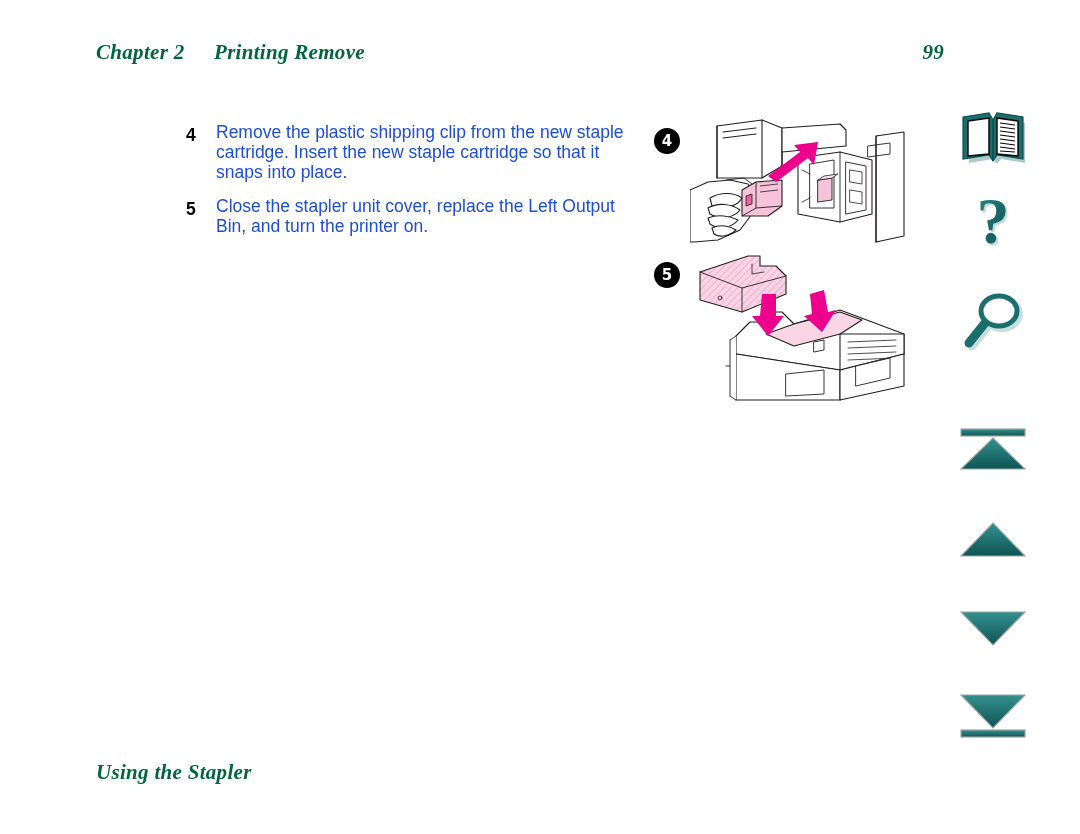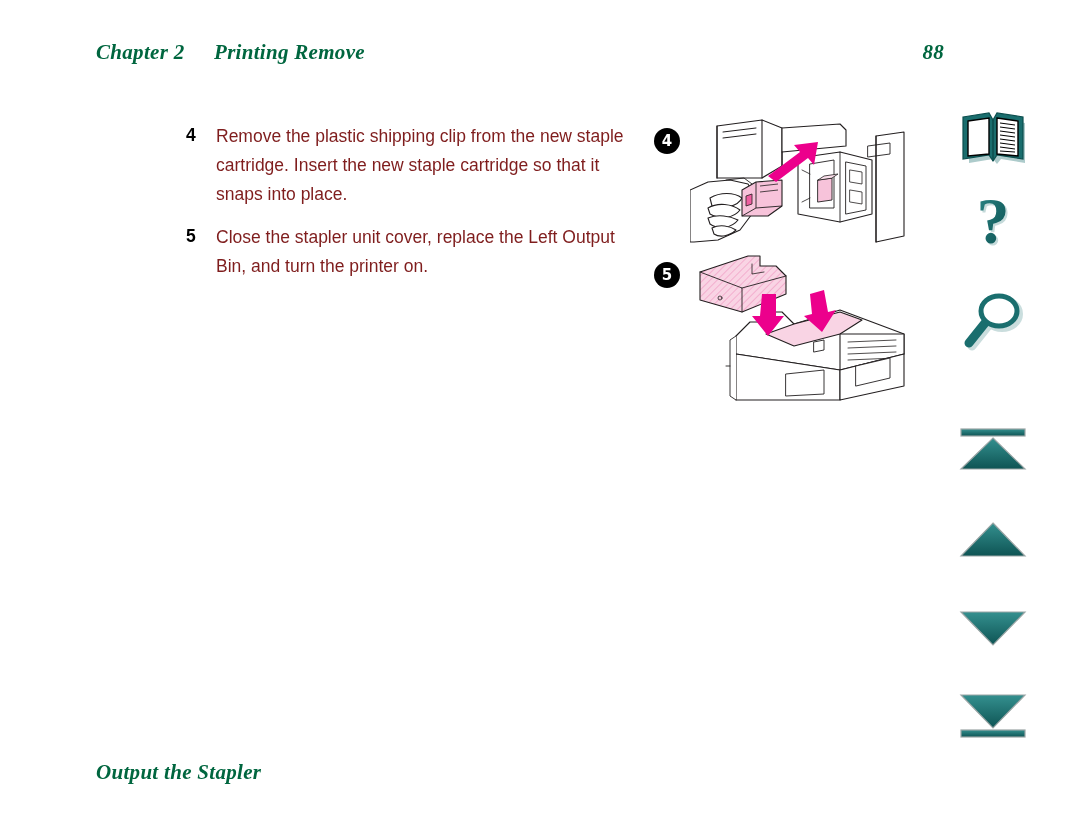--- a/index.html
+++ b/index.html
@@ -73,22 +73,22 @@
     width: 30px;
     flex: 0 0 30px;
     font-size: 17.5px;
     font-weight: bold;
     color: #000000;
     line-height: 26.5px;
   }
   .step-text {
     flex: 1 1 auto;
     font-size: 17.5px;
-    color: #7f1d1d;
-    line-height: 29px;
+    color: #1d4ed8;
+    line-height: 20px;
   }
 
   
   #illustrations {
     position: absolute;
     left: 648px;
     top: 118px;
     width: 270px;
     height: 290px;
   }
@@ -149,21 +149,21 @@
   #nav-prev      { top: 418px; height: 44px; }
   #nav-next      { top: 506px; height: 44px; }
   #nav-last      { top: 590px; height: 52px; }
 </style>
 </head>
 <body>
 
 <div id="page-header">
   <span class="hdr-text" id="header-chapter">Chapter 2</span>
   <span class="hdr-text" id="header-section">Printing Remove</span>
-  <span class="hdr-text" id="header-pagenum">88</span>
+  <span class="hdr-text" id="header-pagenum">99</span>
 </div>
 
 <div id="steps-column">
 
   <div class="step-row">
     <div class="step-num">4</div>
     <div class="step-text">Remove the plastic shipping clip from the new staple cartridge. Insert the new staple cartridge so that it snaps into place.</div>
   </div>
 
   <div class="step-row">
@@ -378,14 +378,14 @@
         </linearGradient>
       </defs>
       <path d="M6 3 L70 3 L38 36 Z" fill="url(#tgradD2)" stroke="#9aa5a5" stroke-width="1.2"></path>
       <rect x="6" y="38" width="64" height="7" fill="url(#tgradD2)" stroke="#9aa5a5" stroke-width="1.2"></rect>
     </svg>
   </div>
 
 </div>
 
 <div id="page-footer">
-  <span class="hdr-text">Output the Stapler</span>
+  <span class="hdr-text">Using the Stapler</span>
 </div>
 
 </body></html>

